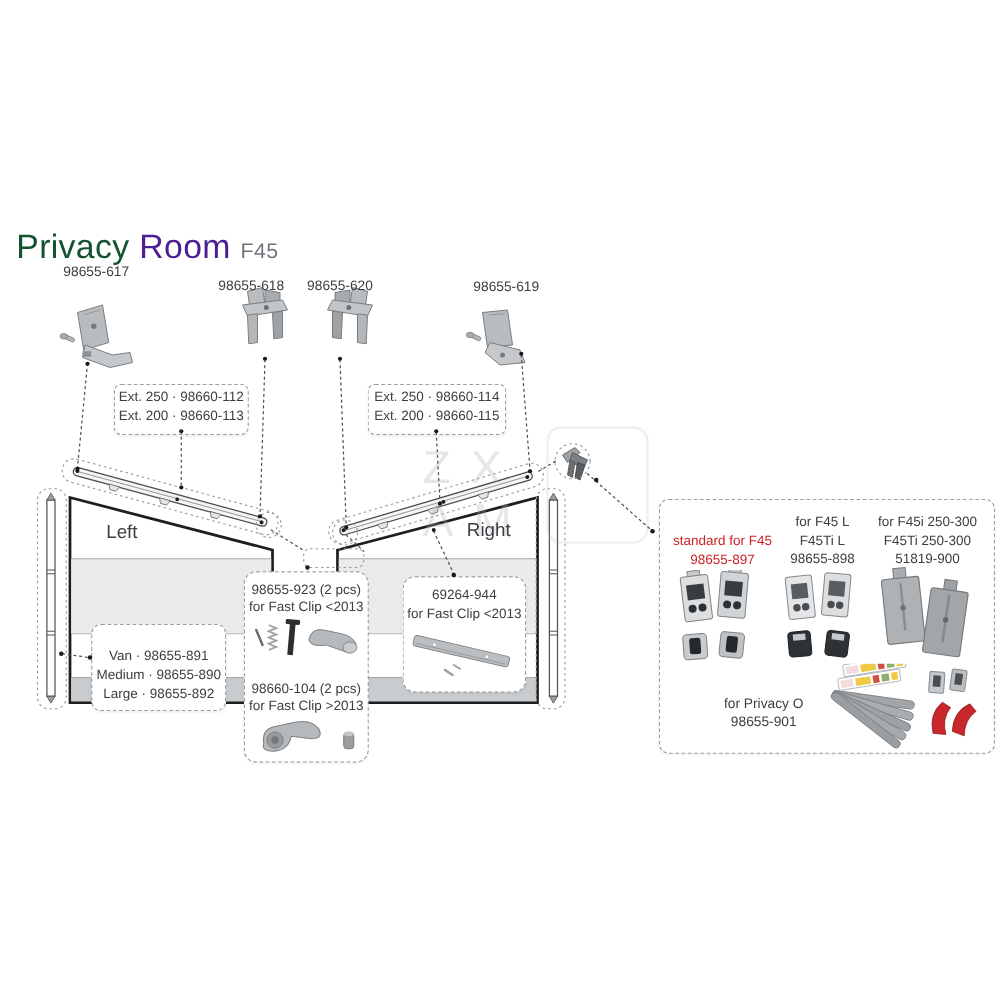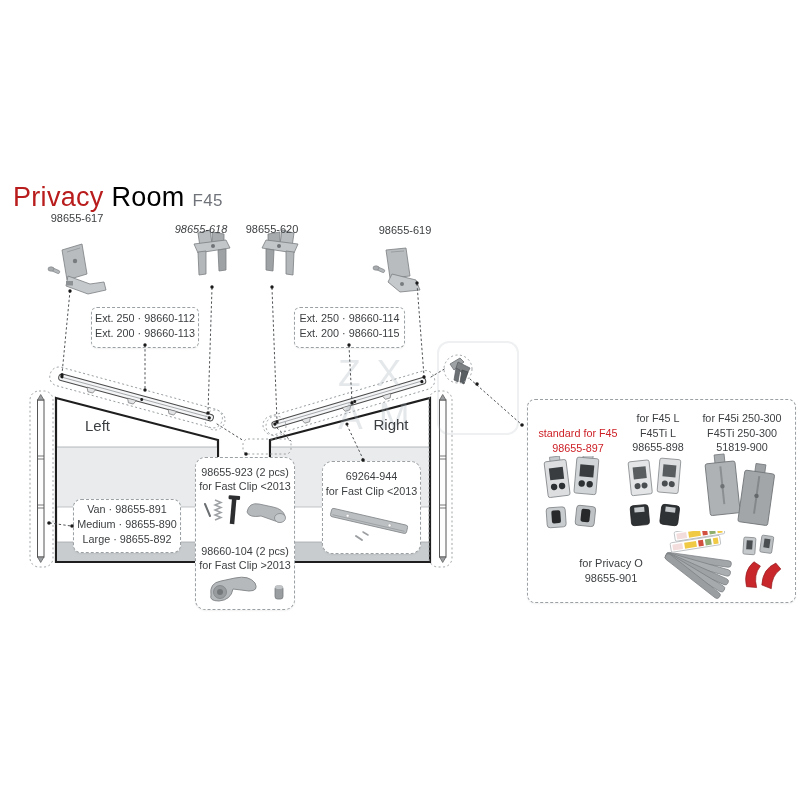--- a/index.html
+++ b/index.html
@@ -5,22 +5,22 @@
   html,body{margin:0;padding:0;background:#fff;}
   body{width:800px;height:800px;position:relative;overflow:hidden;
        font-family:"Liberation Sans","DejaVu Sans",sans-serif;color:#3b3e40;}
   .abs{position:absolute;}
   .lbl{font-size:11px;line-height:13px;text-align:center;color:#3b3e40;}
   .dashbox{position:absolute;background:#fff;border:1px dashed #9aa0a3;
            box-shadow:0 1px 2px rgba(0,0,0,0.06);}
   .bxline{font-size:10.8px;line-height:15px;text-align:center;color:#3b3e40;white-space:nowrap;}
   .panel-label{font-size:15px;color:#3c3f42;text-align:center;}
   #page-title{left:13px;top:182px;font-size:27px;letter-spacing:0.3px;white-space:nowrap;}
-  #page-title .t-red{color:#b91c1c;}
-  #page-title .t-gray{color:#000000;}
+  #page-title .t-red{color:#14532d;}
+  #page-title .t-gray{color:#4c1d95;}
   #page-title .t-model{color:#70747a;font-size:17px;}
   #watermark{left:338px;top:352px;font-size:37px;line-height:43px;letter-spacing:16px;
              color:rgba(170,178,184,0.30);z-index:2;pointer-events:none;}
   #watermark-frame{left:437px;top:341px;width:78px;height:90px;border:2px solid rgba(170,178,184,0.20);
                    border-radius:12px;z-index:2;pointer-events:none;}
   #diagram-svg{left:0;top:0;z-index:1;}
   #overlay-svg{left:0;top:0;z-index:4;pointer-events:none;}
   .z3{z-index:3;}
   .kit-col{position:absolute;text-align:center;font-size:10.8px;line-height:14.5px;white-space:nowrap;}
   .red-text{color:#cd2127;}
@@ -145,37 +145,37 @@
 </div>
 <div id="watermark-frame" class="abs"></div>
 
 <div id="page-title" class="abs z3">
   <span class="t-red">Privacy</span>
   <span class="t-gray">Room</span>
   <span class="t-model">F45</span>
 </div>
 
 <div class="abs z3 lbl" style="left:37px;top:212px;width:80px;">98655-617</div>
-<div class="abs z3 lbl" style="left:161px;top:223px;width:80px;font-style:italic;">98655-618</div>
+<div class="abs z3 lbl" style="left:161px;top:223px;width:80px;">98655-618</div>
 <div class="abs z3 lbl" style="left:232px;top:223px;width:80px;">98655-620</div>
 <div class="abs z3 lbl" style="left:365px;top:224px;width:80px;">98655-619</div>
 
 <div class="dashbox z3" style="left:91px;top:307px;width:106px;height:36px;border-radius:6px;padding-top:3px;">
   <div class="bxline">Ext. 250 · 98660-112</div>
   <div class="bxline">Ext. 200 · 98660-113</div>
 </div>
 <div class="dashbox z3" style="left:294px;top:307px;width:109px;height:36px;border-radius:6px;padding-top:3px;">
   <div class="bxline">Ext. 250 · 98660-114</div>
   <div class="bxline">Ext. 200 · 98660-115</div>
 </div>
 
 <div class="abs z3 panel-label" style="left:70px;top:417px;width:55px;">Left</div>
 <div class="abs z3 panel-label" style="left:362px;top:416px;width:58px;">Right</div>
 
-<div class="dashbox z3" style="left:73px;top:499px;width:106px;height:50px;border-radius:8px;padding-top:2px;">
+<div class="dashbox z3" style="left:73px;top:499px;width:106px;height:50px;border-radius:8px;padding-top:18px;">
   <div class="bxline">Van · 98655-891</div>
   <div class="bxline">Medium · 98655-890</div>
   <div class="bxline">Large · 98655-892</div>
 </div>
 
 <div class="dashbox z3" style="left:195px;top:457px;width:98px;height:151px;border-radius:10px;">
   <div class="abs" style="left:0;top:7px;width:98px;">
     <div class="bxline" style="line-height:14px;">98655-923 (2 pcs)</div>
     <div class="bxline" style="line-height:14px;">for Fast Clip &lt;2013</div>
   </div>

